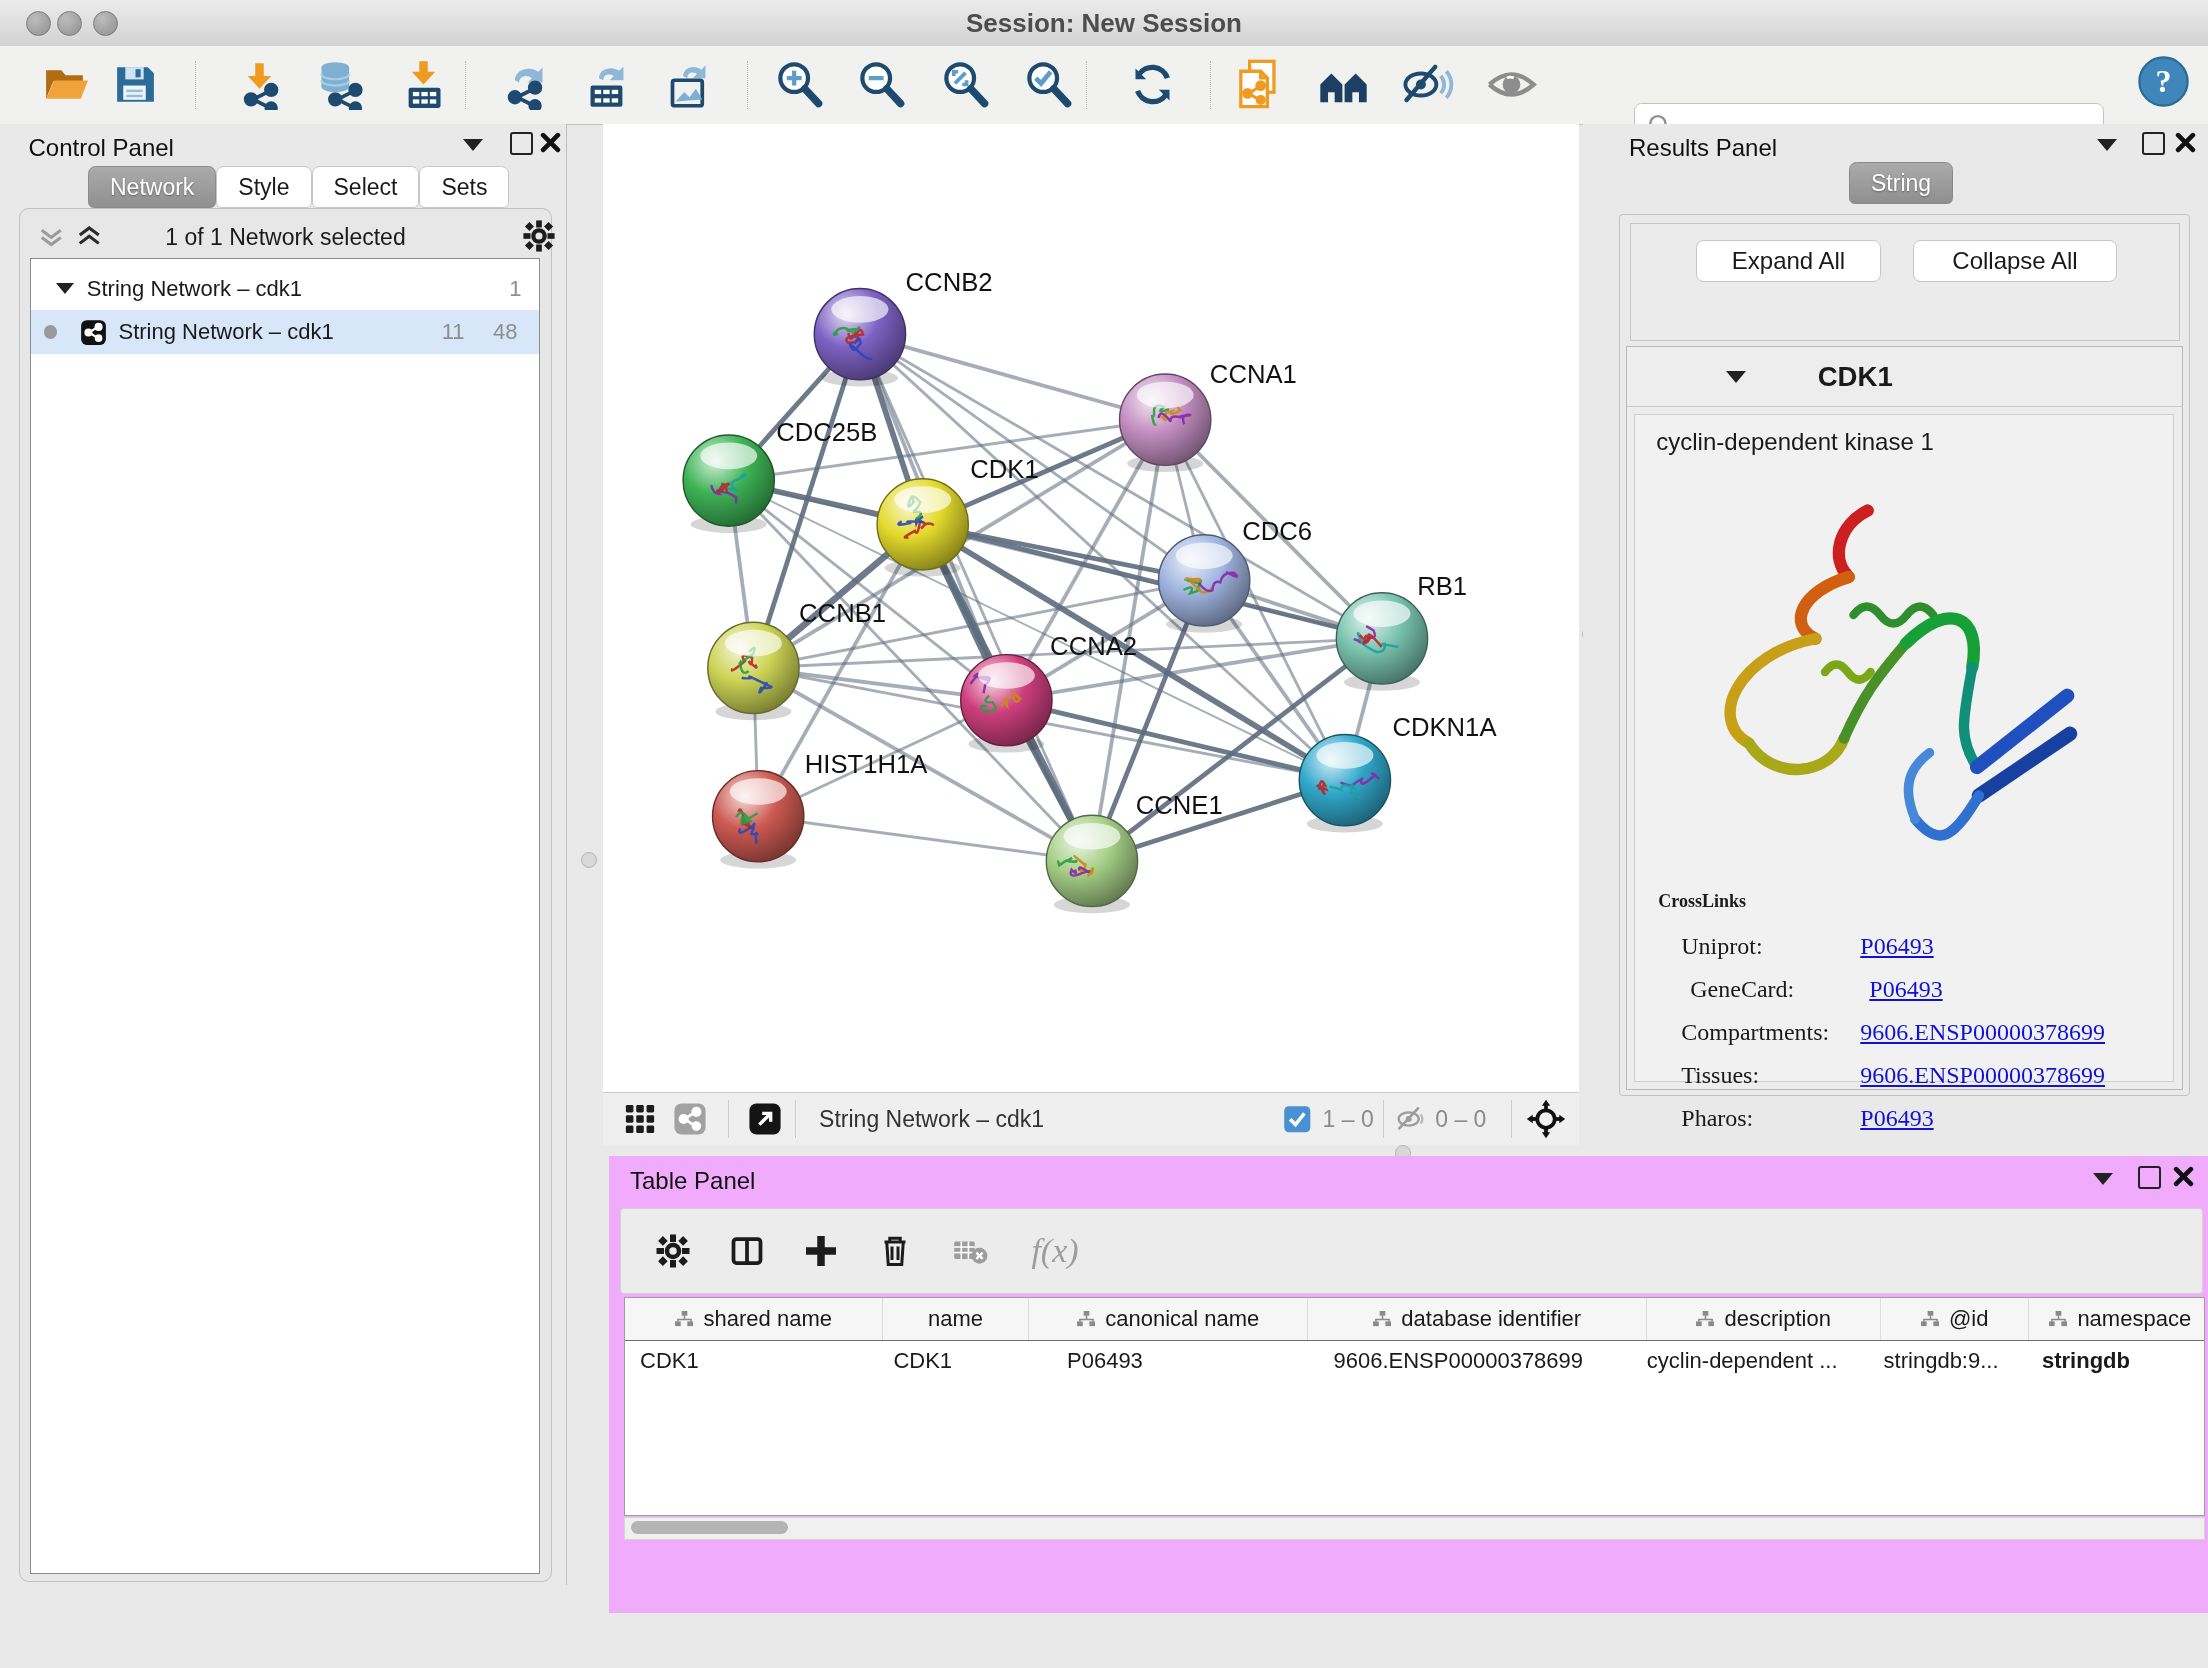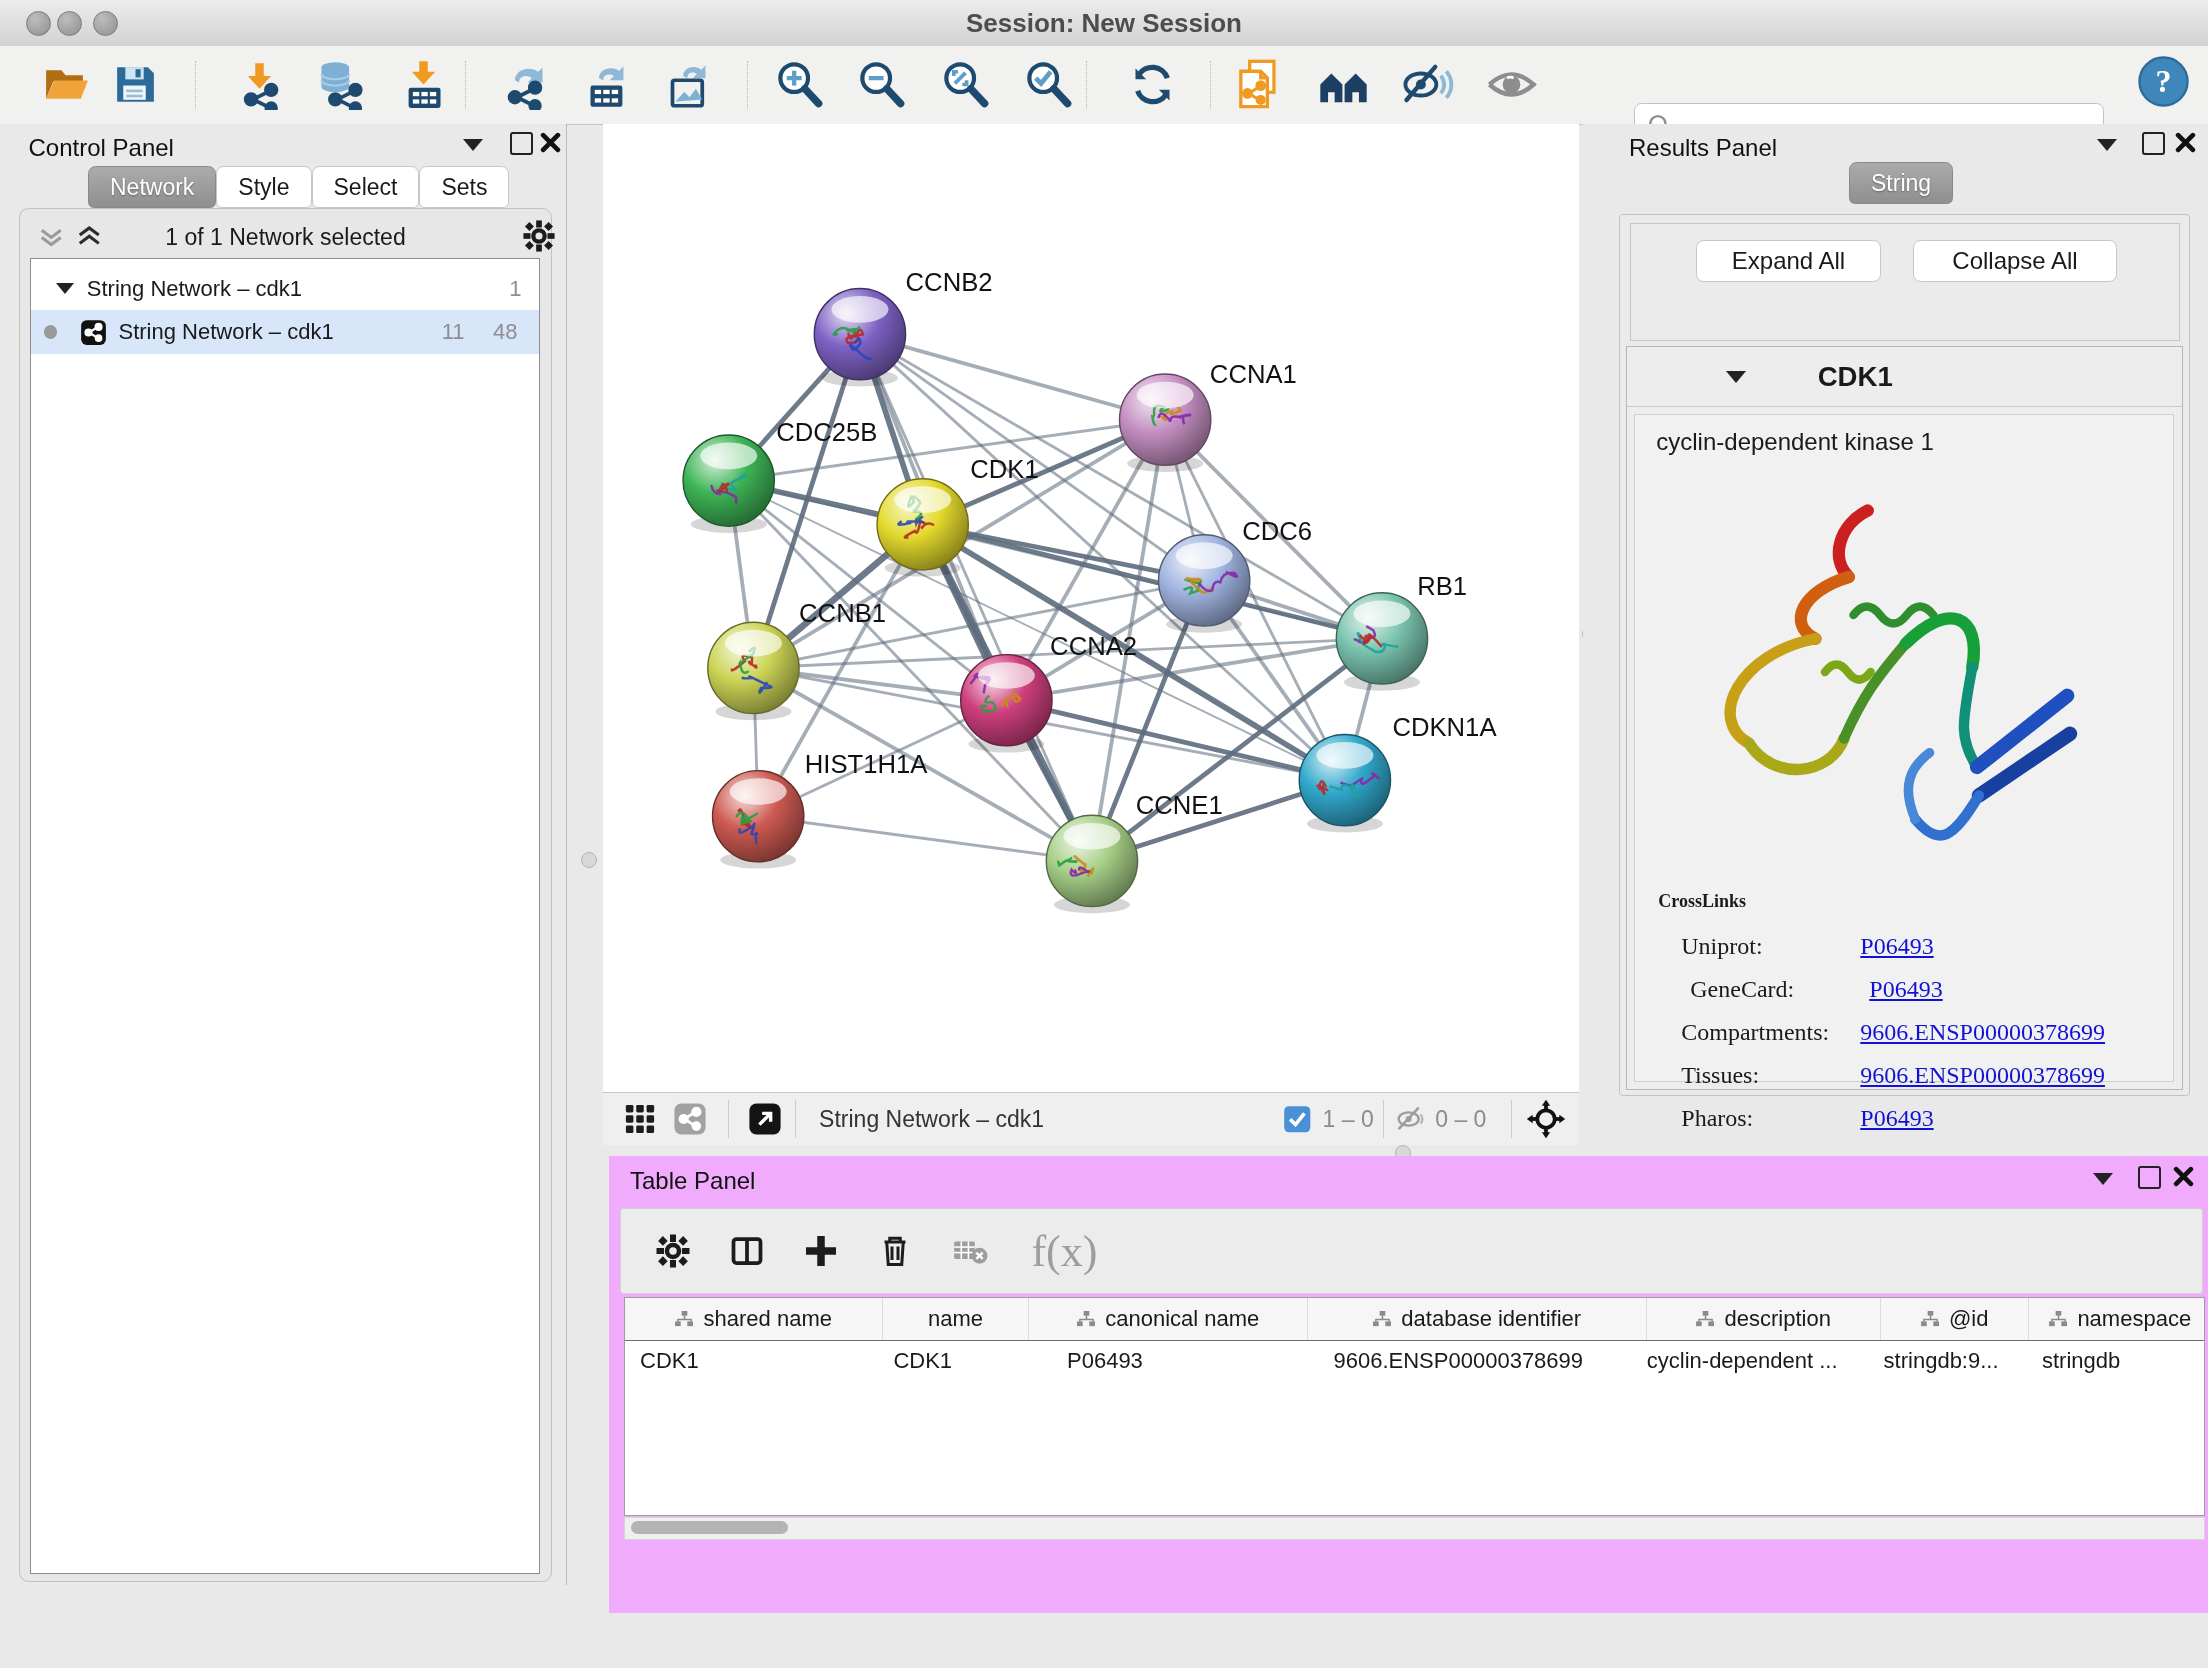--- a/index.html
+++ b/index.html
@@ -750,21 +750,21 @@
             <line x1="4" y1="26" x2="30" y2="26"></line>
             <line x1="13" y1="12" x2="13" y2="34"></line>
             <line x1="22" y1="12" x2="22" y2="34"></line>
           </g>
           <circle cx="36" cy="30" r="10" fill="#9d9d9d"></circle>
           <g stroke="#fff" stroke-width="3">
             <line x1="32" y1="26" x2="40" y2="34"></line>
             <line x1="40" y1="26" x2="32" y2="34"></line>
           </g>
         </svg>
-      <span class="serif" style="margin-left:42px;font-size:44px;color:#9d9d9d">f(x)</span>
+      <span class="serif" style="margin-left:42px;font-size:34px;font-style:italic;color:#9d9d9d">f(x)</span>
     </div>
 
     <div id="tp-table">
       <div id="tp-header">
           <div class="th" style="width: 257px;">
             <svg width="19" height="17" viewBox="0 0 20 18">
               <g fill="#8a8a8a">
                 <rect x="7" y="0" width="6" height="5"></rect>
                 <rect x="0" y="11" width="6" height="5"></rect>
                 <rect x="13" y="11" width="6" height="5"></rect>
@@ -844,21 +844,21 @@
             <span>namespace</span>
           </div>
         </div>
       <div id="tp-row">
           <div class="td" style="width: 257px; padding-left: 15px; box-sizing: border-box;">CDK1</div>
           <div class="td" style="width: 145px; padding-left: 11.4px; box-sizing: border-box;">CDK1</div>
           <div class="td" style="width: 278px; padding-left: 40px; box-sizing: border-box;">P06493</div>
           <div class="td" style="width: 338px; padding-left: 28.5px; box-sizing: border-box;">9606.ENSP00000378699</div>
           <div class="td" style="width: 233px; padding-left: 3.8px; box-sizing: border-box;">cyclin-dependent ...</div>
           <div class="td" style="width: 147px; padding-left: 7.6px; box-sizing: border-box;">stringdb:9...</div>
-          <div class="td" style="width: 182px; padding-left: 19px; box-sizing: border-box;">stringdb</div>
+          <div class="td" style="width: 182px; padding-left: 19px; box-sizing: border-box; font-weight: bold;">stringdb</div>
         </div>
     </div>
     <div id="tp-scroll">
         <div id="tp-thumb"></div>
       </div>
 
   </div>
 
 
 </div>

